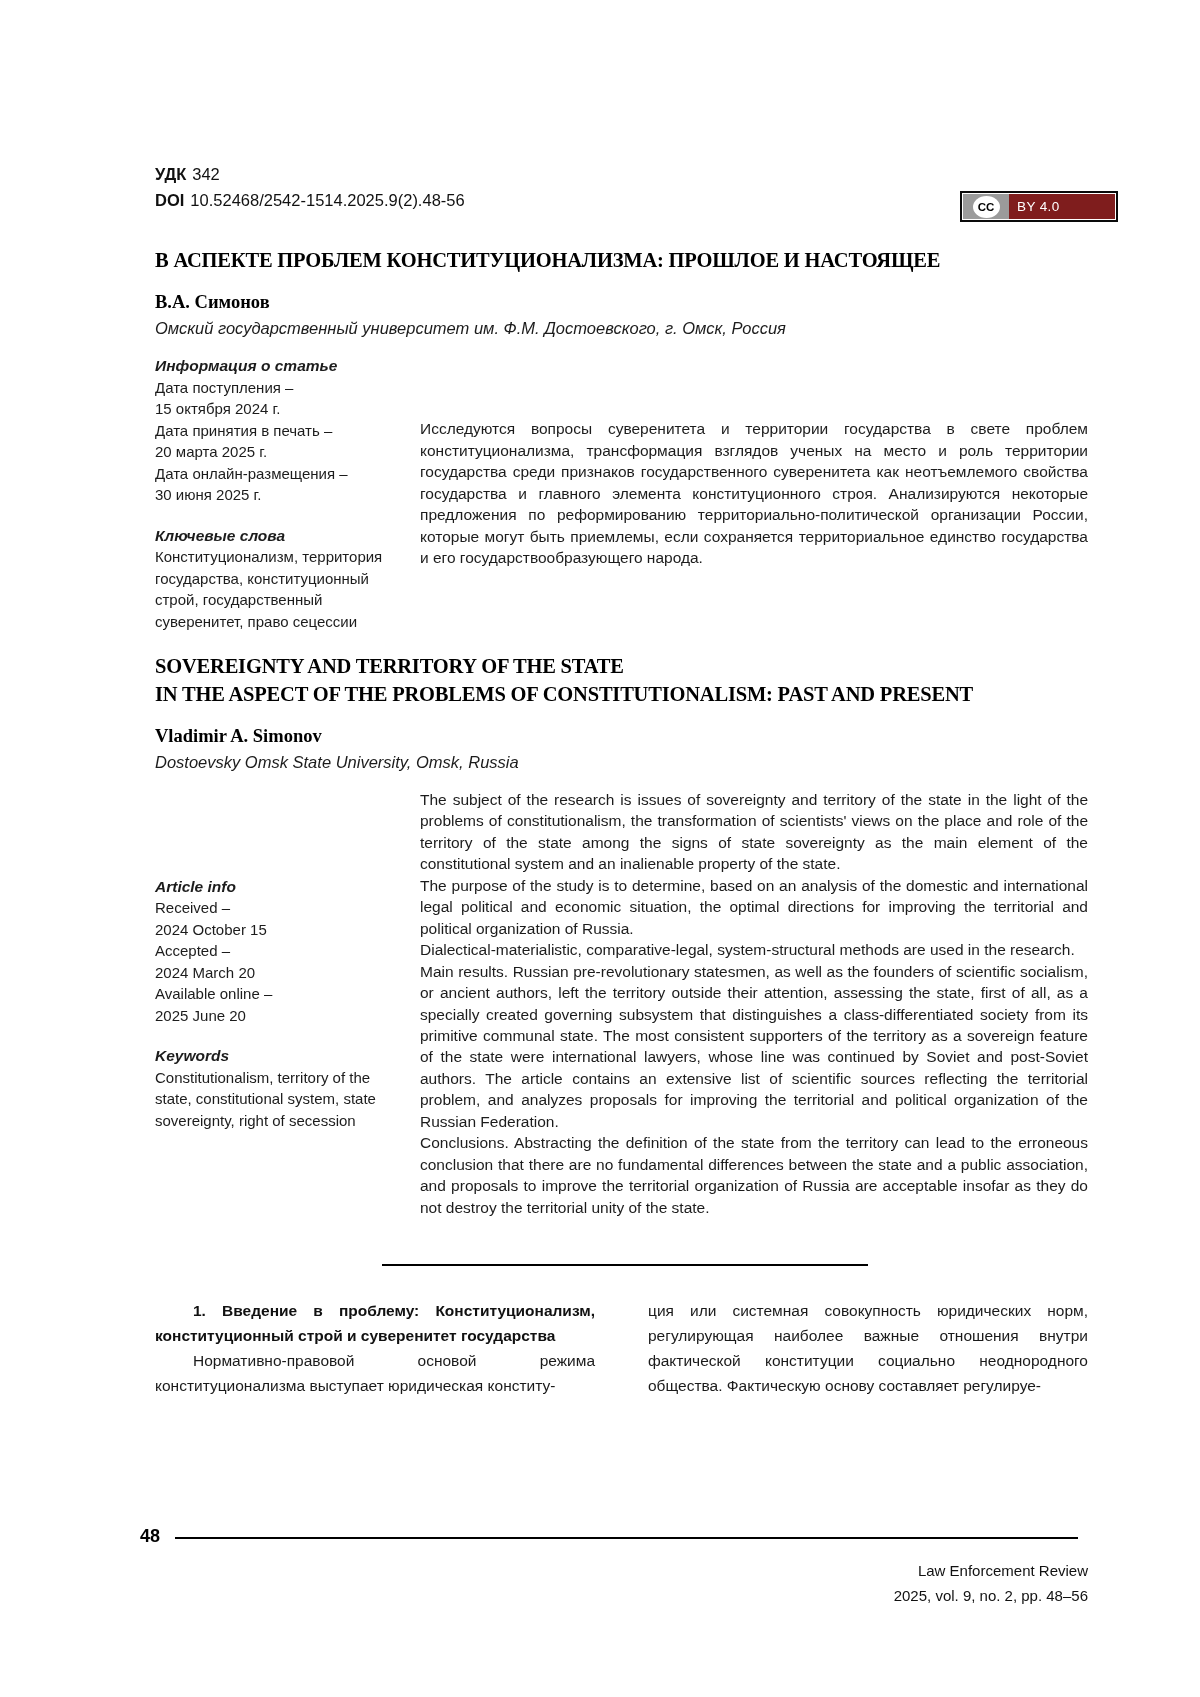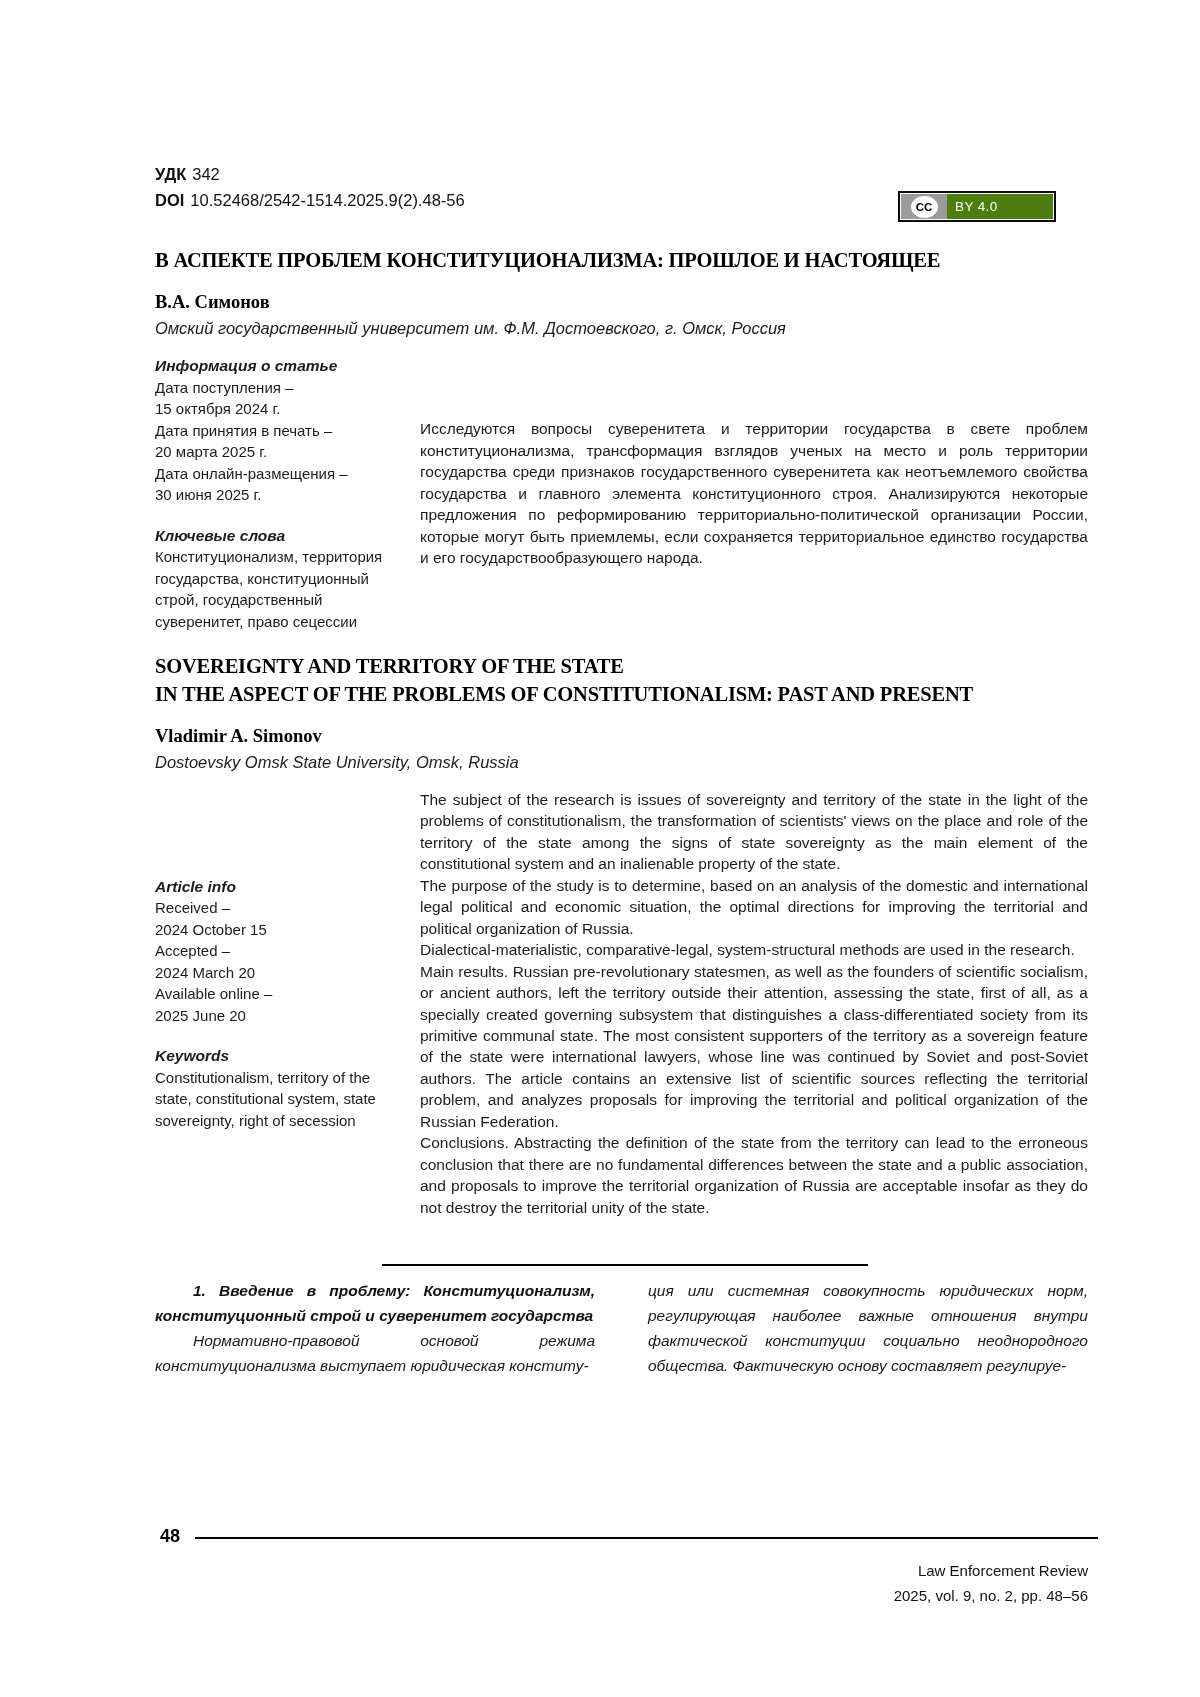--- a/index.html
+++ b/index.html
@@ -9,32 +9,32 @@
     margin:0 auto;
   }
   .content { position:absolute; left:155px; top:0; width:933px; }
 
   
   .meta-top { margin-top:161px; font-size:16.5px; line-height:26px; color:#111; }
   .meta-label { font-weight:700; margin-right:6px; }
 
   
   .cc-badge {
-    position:absolute; left:898px; top:191px; width:158px; height:31px;
+    position:absolute; left:960px; top:191px; width:158px; height:31px;
     border:2px solid #0a0a0a; background:#ffffff; box-sizing:border-box;
     display:flex; padding:1px; gap:0;
   }
   .cc-left { flex:0 0 46px; background:#9b9b9b; display:flex; align-items:center; justify-content:center; }
   .cc-circle {
     width:27px; height:22px; border-radius:50%; background:#ffffff;
     display:flex; align-items:center; justify-content:center;
     font-size:11.5px; font-weight:700; color:#000;
   }
   .cc-right {
-    flex:1; background:#4d7c0f; color:#ffffff; display:flex; align-items:center;
+    flex:1; background:#7f1d1d; color:#ffffff; display:flex; align-items:center;
     padding-left:8px; font-size:13.5px; letter-spacing:0.4px;
   }
 
   
   .article-title {
     margin:33px 0 0; font-family:"Liberation Serif", serif; font-weight:700;
     font-size:20.5px; line-height:28px; color:#000; letter-spacing:-0.2px;
   }
   .author {
     margin:16px 0 0; font-family:"Liberation Serif", serif; font-weight:700;
@@ -48,29 +48,29 @@
   .info-heading { font-weight:700; font-style:italic; font-size:15.5px; line-height:21.5px; }
   .info-line { display:block; }
   .keywords-block { margin-top:19px; }
   .abstract-col { flex:1; margin-left:25px; text-align:justify; font-size:15.5px; line-height:21.45px; }
   .abstract-col p { margin:0; }
 
   
   .separator { margin:46px 0 0 227px; width:486px; border:0; border-top:2.4px solid #000; }
 
   
-  .body-row { display:flex; margin-top:12px; font-size:15.5px; line-height:25px; color:#1a1a1a;font-style:italic; }
+  .body-row { display:flex; margin-top:32px; font-size:15.5px; line-height:25px; color:#1a1a1a; }
   .body-col { width:440px; }
   .body-col.left { margin-right:53px; }
   .section-heading { margin:0; font-weight:700; text-indent:38px; text-align:justify; color:#111; }
   .body-col p.bodytext { margin:0; text-align:justify; }
   .body-col.left p.bodytext { text-indent:38px; }
 
   
-  .footer-pageline { position:absolute; left:160px; top:1526px; width:938px; display:flex; align-items:center; }
+  .footer-pageline { position:absolute; left:140px; top:1526px; width:938px; display:flex; align-items:center; }
   .page-number { font-weight:700; font-size:18px; color:#000; }
   .footer-rule { flex:1; height:2.6px; background:#000; margin-left:15px; margin-top:3px; }
   .footer-journal { position:absolute; right:112px; top:1558px; text-align:right; font-size:15px; line-height:25px; color:#111; }
 </style>
 </head>
 <body>
 
 <div class="page">
 
   <div class="cc-badge">

